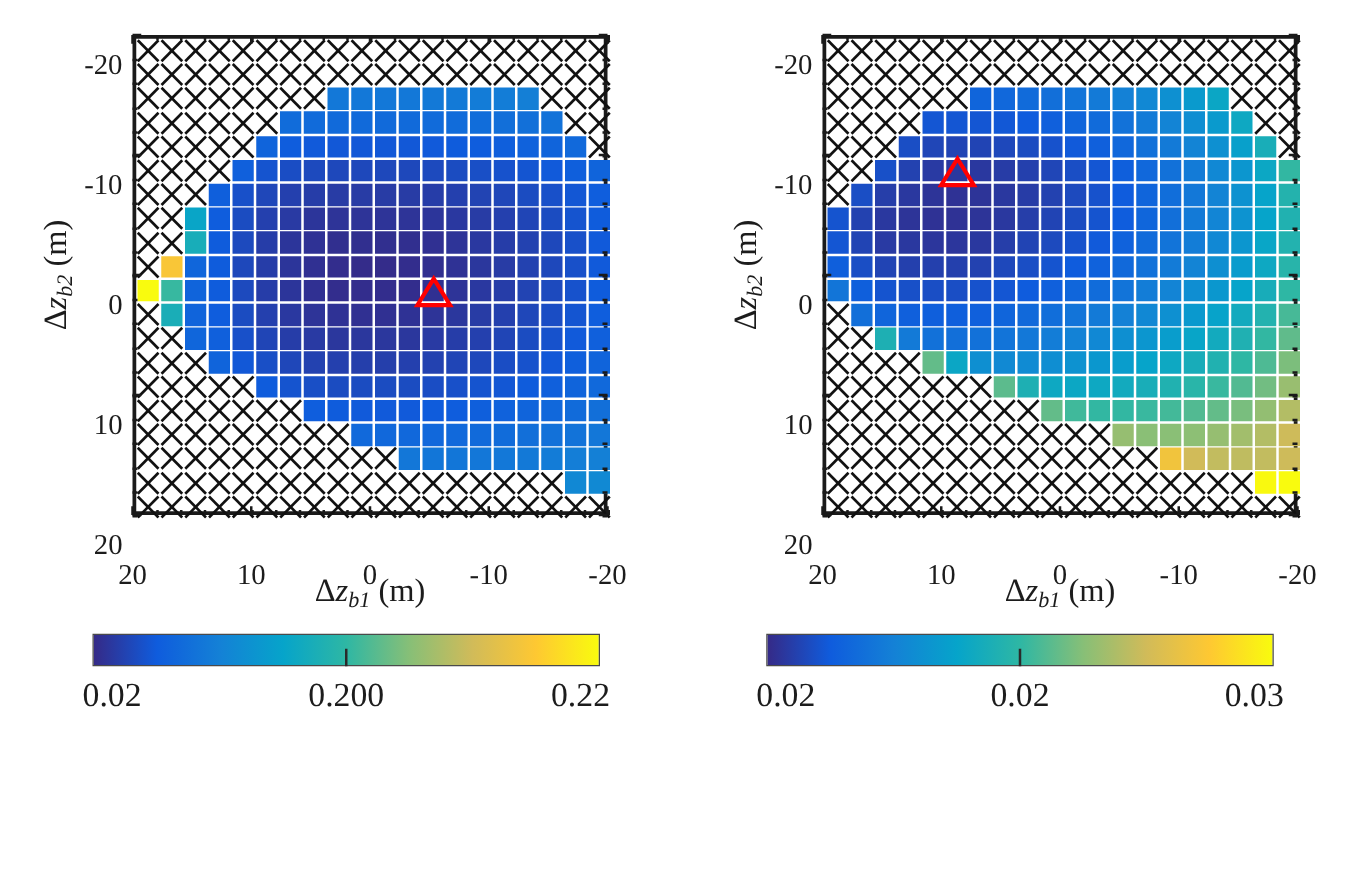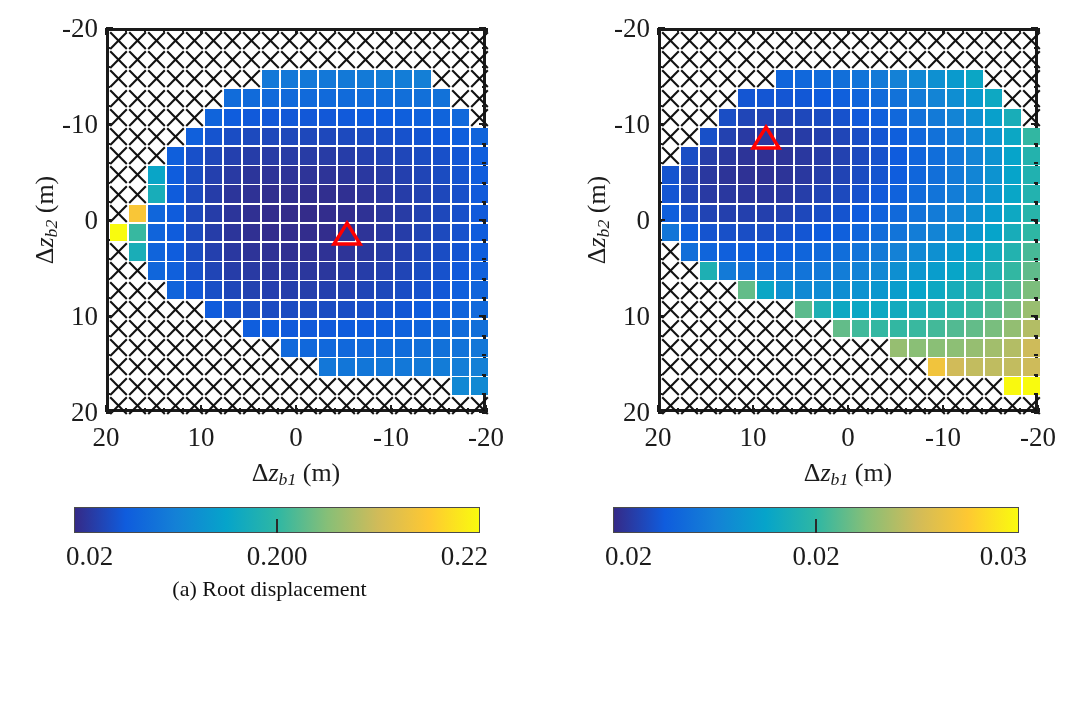--- a/index.html
+++ b/index.html
@@ -35,24 +35,25 @@
   
   .tick{position:absolute;background:#1a1a1a;}
   .tick.h{width:2px;height:7px;}
   .tick.v{height:2px;width:7px;}
   .tick.minor.h{width:2px;height:4px;}
   .tick.minor.v{height:2px;width:4px;}
 
   .ticklabel{
     position:absolute;
     font-family:"Liberation Serif", serif;
-    font-size:27px;
+    font-size:23px;
     color:#1c1c1c;
     white-space:nowrap;
     line-height:1;
+    margin-top:24px;
   }
   .ticklabel.x{transform:translateX(-50%);}
   .ticklabel.y{transform:translateY(-50%);text-align:right;}
 
   .axistitle{
     position:absolute;
     font-family:"Liberation Serif", serif;
     font-size:26px;
     color:#1c1c1c;
     white-space:nowrap;
@@ -1400,21 +1401,20 @@
       <div class="ticklabel y" style="left: 48px; top: 412px; width: 50px;">20</div>
       <div class="axistitle x" style="left: 296px; top: 460px;">Δ<i>z</i><sub>b1</sub>&nbsp;(m)</div>
       <div class="axistitle y" style="left: 32px; top: 220px;">Δ<i>z</i><sub>b2</sub>&nbsp;(m)</div>
       <div class="cbar-wrap" style="left: 74px; top: 507px; width: 406px; height: 26px;">
         <div class="cbar" style="background: linear-gradient(to right, rgb(53, 42, 135), rgb(15, 92, 221), rgb(20, 129, 214), rgb(6, 164, 202), rgb(46, 183, 164), rgb(135, 191, 119), rgb(209, 187, 89), rgb(254, 200, 50), rgb(249, 251, 14));"></div>
         <div class="cbar-tick" style="left: 202px; top: 11.7px; height: 14.3px;"></div>
       </div>
       <div class="cbar-label" style="left: 66px; top: 543px;">0.02</div>
       <div class="cbar-label mid" style="left: 277px; top: 543px;">0.200</div>
       <div class="cbar-label right" style="left: 488px; top: 543px;">0.22</div>
-      <div class="subcaption" style="top: 578px;">(a) Root displacement</div>
     </div>
   <div class="panel right" id="panel-b">
       <div class="plotbox" style="left: 119px; top: 28px; width: 380px; height: 384px;">
         <div class="cells">
           <div class="xmark" style="left: 0px; top: 0px; width: 19px; height: 19.2px;">
             <svg width="19" height="19.2" viewBox="0 0 19 19.2">
               <line x1="1.2" y1="1.2" x2="17.8" y2="18" stroke="#111" stroke-width="2.1"></line>
               <line x1="17.8" y1="1.2" x2="1.2" y2="18" stroke="#111" stroke-width="2.1"></line>
             </svg>
           </div>

